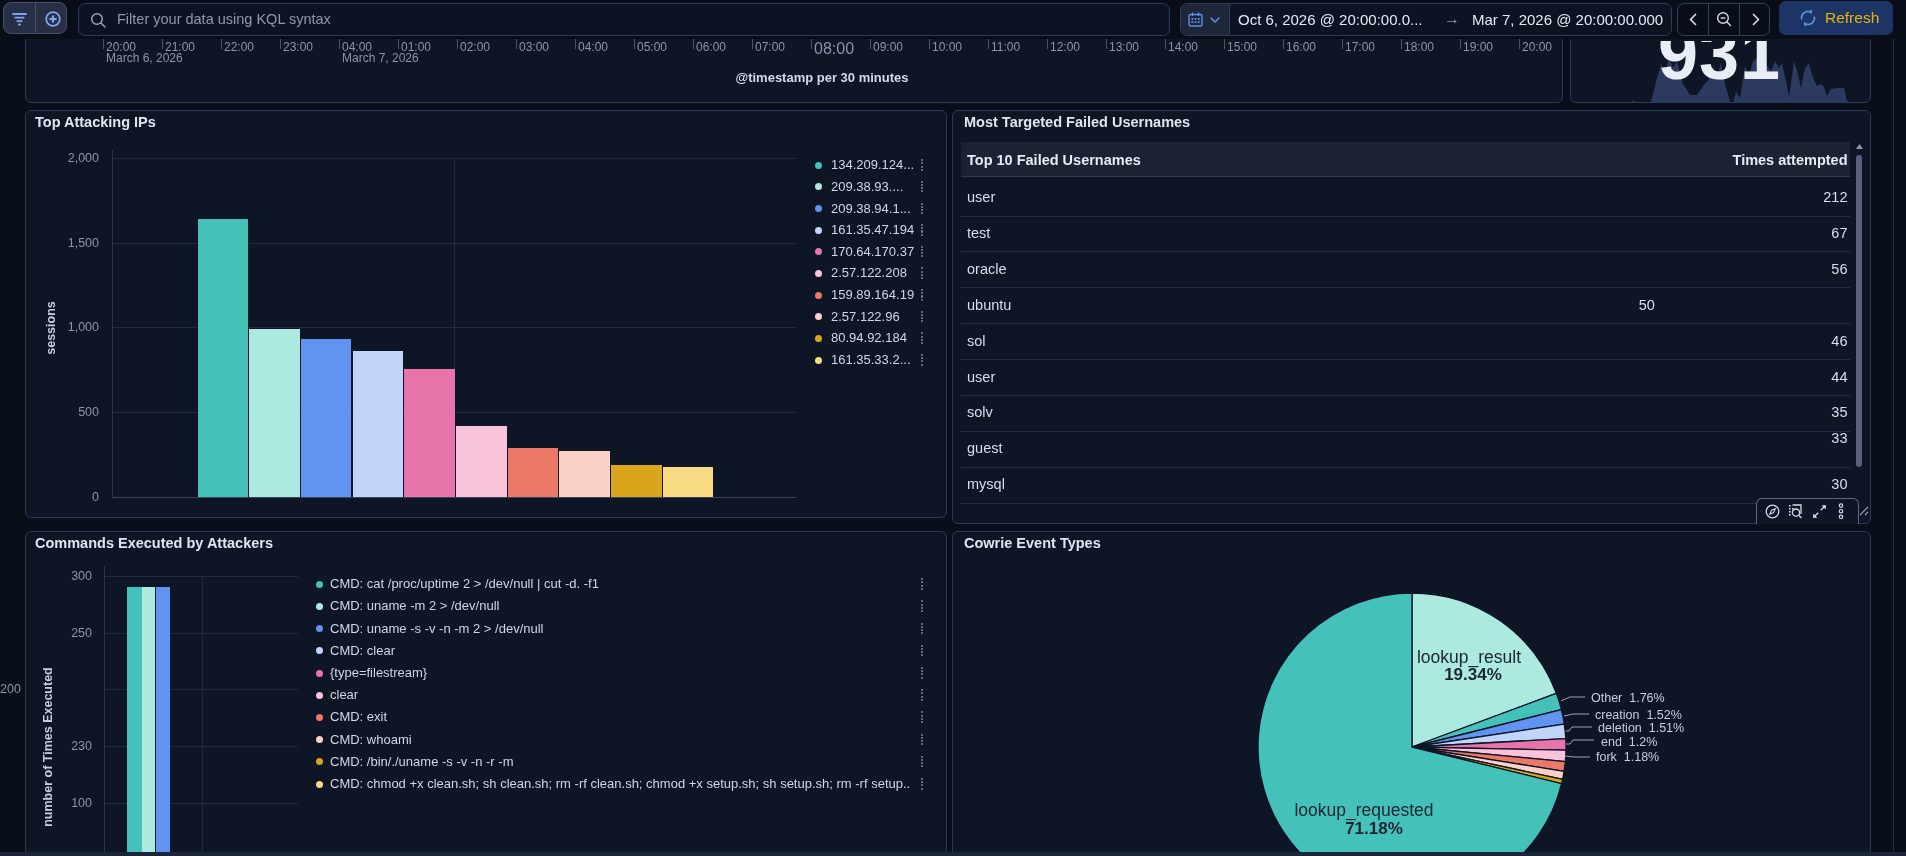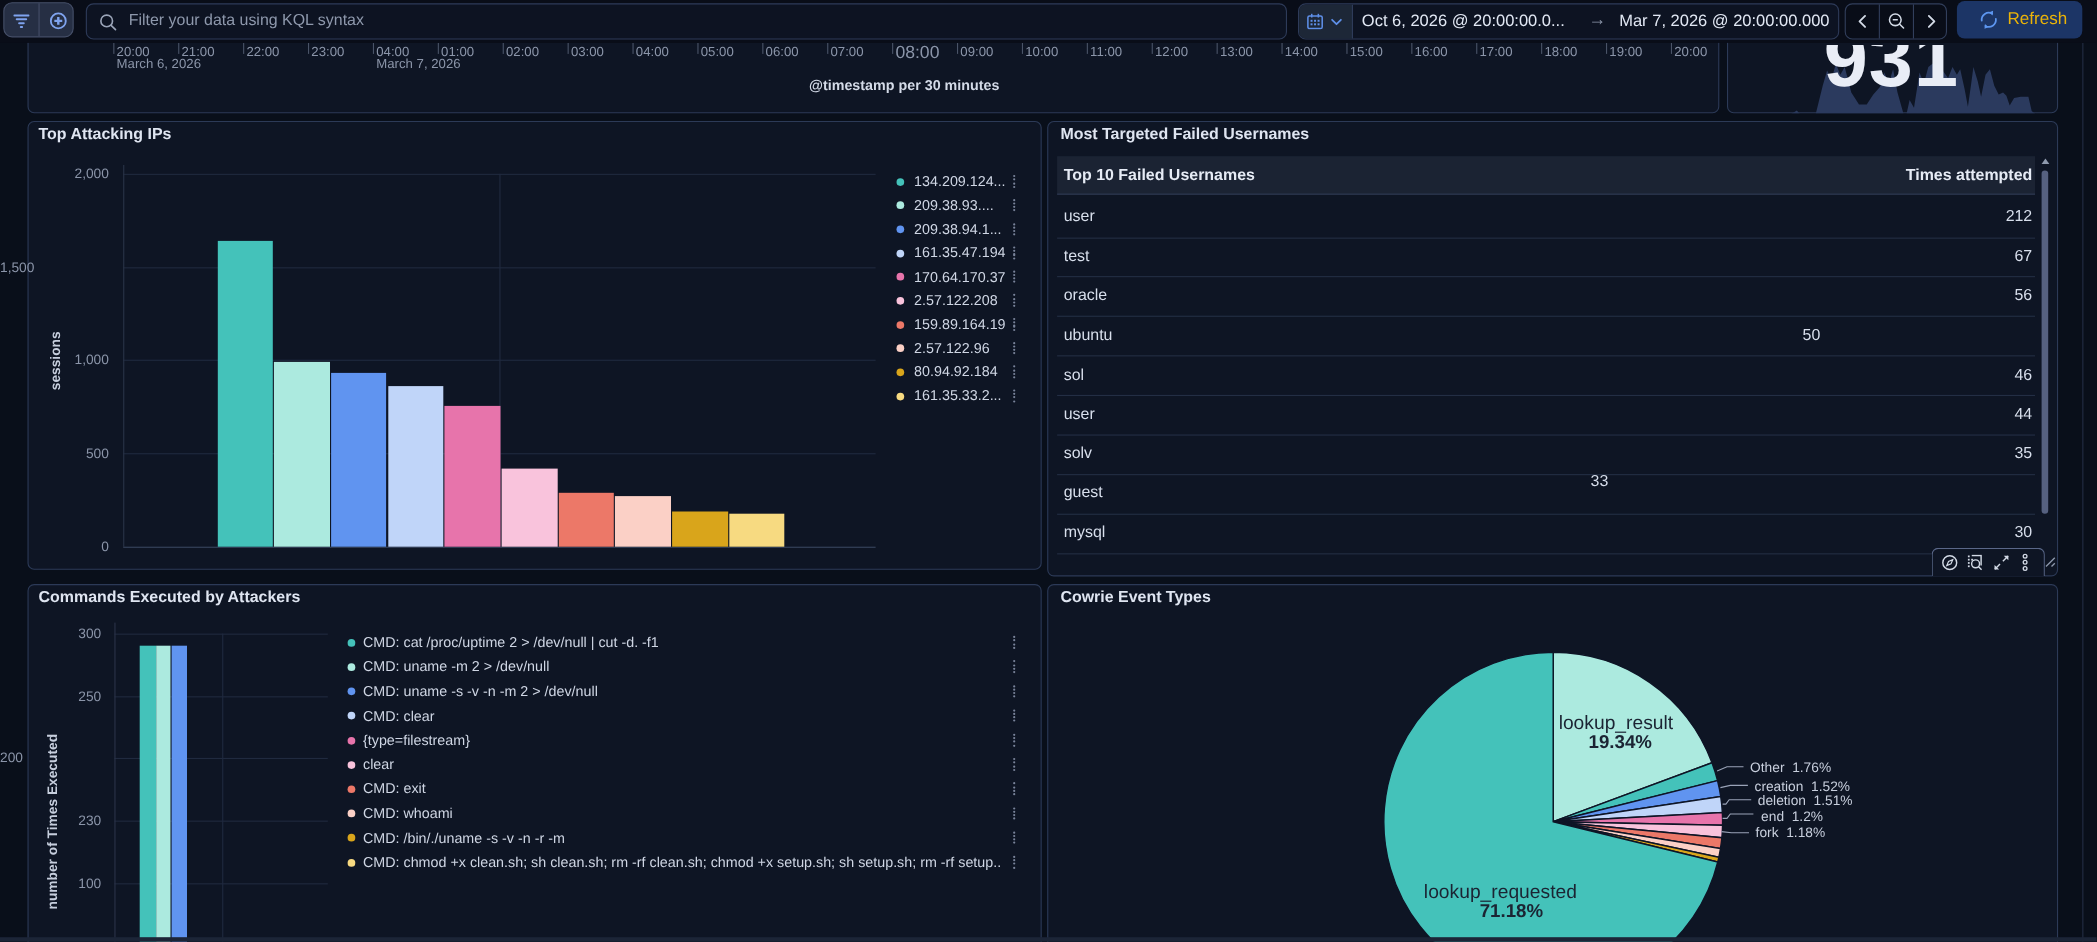--- a/index.html
+++ b/index.html
@@ -152,21 +152,21 @@
  <svg class="abs" style="left:0;top:0" width="299" height="67" viewBox="0 -3 299 67">
   <path d="M 46 68.3 L 46.0 68.3 L 62.5 58.5 L 71.0 68.3 L 78.0 68.3 L 86.0 36.0 L 90.0 22.0 L 94.0 30.0 L 98.0 16.0 L 102.0 26.0 L 106.0 19.0 L 112.0 42.0 L 119.0 53.0 L 126.0 53.0 L 132.0 44.0 L 138.0 37.0 L 142.0 24.0 L 146.0 34.0 L 150.0 21.0 L 154.0 42.0 L 161.0 67.0 L 165.0 49.0 L 169.0 56.0 L 174.0 24.0 L 178.0 34.0 L 182.0 19.0 L 187.0 15.0 L 191.0 34.0 L 195.0 22.0 L 200.0 29.0 L 204.0 19.0 L 208.0 26.0 L 211.0 21.0 L 215.0 39.0 L 218.0 55.0 L 221.0 34.0 L 223.0 19.0 L 227.0 32.0 L 230.0 46.0 L 234.0 26.0 L 238.0 21.0 L 242.0 36.0 L 246.0 44.0 L 250.0 42.0 L 253.0 45.0 L 256.0 54.0 L 260.0 47.0 L 266.0 46.0 L 273.0 46.0 L 276.0 59.0 L 281.0 63.0 L 285.0 67.0 L 288.0 68.3 L 288 68.3 Z" fill="#2B3A5E"></path>
  </svg>
 </div>
 <div class="abs" style="left:1571px;top:41px;width:299px;height:61px;overflow:hidden">
  <div class="abs" style="left:0;top:-23px;width:297px;text-align:center;font-weight:bold;font-size:72px;color:#E9EDF6;line-height:72px;letter-spacing:1px">931</div>
 </div>
 <div class="panel" style="left:25px;top:110px;width:922px;height:408px"></div>
 <div class="ptitle" style="left:35px;top:114px">Top Attacking IPs</div>
 <div class="axlab" style="left:0;top:151px;width:99px;text-align:right">2,000</div>
-<div class="axlab" style="left:0;top:236px;width:99px;">1,500</div>
+<div class="axlab" style="left:0;top:236px;width:99px;text-align:right">1,500</div>
 <div class="axlab" style="left:0;top:320px;width:99px;text-align:right">1,000</div>
 <div class="axlab" style="left:0;top:405px;width:99px;text-align:right">500</div>
 <div class="axlab" style="left:0;top:490px;width:99px;text-align:right">0</div>
 <div class="abs" style="left:26px;top:280px;font-size:12.5px;font-weight:bold;color:#C6CEDD;transform:rotate(-90deg);transform-origin:center;width:95px;text-align:center;left:3px;top:321px">sessions</div>
 <div class="grid" style="left:112px;top:158px;width:684px;height:1px"></div>
 <div class="grid" style="left:112px;top:243px;width:684px;height:1px"></div>
 <div class="grid" style="left:112px;top:327px;width:684px;height:1px"></div>
 <div class="grid" style="left:112px;top:412px;width:684px;height:1px"></div>
 <div class="grid" style="left:454px;top:158px;width:1px;height:339px"></div>
 <div class="grid" style="left:112px;top:150px;width:1px;height:347px;background:#2A3348"></div>
@@ -281,21 +281,21 @@
 <div class="trow" style="left:967px;top:332.6px">sol</div>
 <div class="trow" style="left:1446px;top:332.6px;width:401.5px;text-align:right">46</div>
 <div class="grid" style="left:961px;top:359.1px;width:889px;height:1px;background:#232E44"></div>
 <div class="trow" style="left:967px;top:368.5px">user</div>
 <div class="trow" style="left:1446px;top:368.5px;width:401.5px;text-align:right">44</div>
 <div class="grid" style="left:961px;top:395.0px;width:889px;height:1px;background:#232E44"></div>
 <div class="trow" style="left:967px;top:404.4px">solv</div>
 <div class="trow" style="left:1446px;top:404.4px;width:401.5px;text-align:right">35</div>
 <div class="grid" style="left:961px;top:430.9px;width:889px;height:1px;background:#232E44"></div>
 <div class="trow" style="left:967px;top:440.3px">guest</div>
-<div class="trow" style="left:1446px;top:430px;width:401.5px;text-align:left">33</div>
+<div class="trow" style="left:1446px;top:430px;width:401.5px;text-align:right">33</div>
 <div class="grid" style="left:961px;top:466.8px;width:889px;height:1px;background:#232E44"></div>
 <div class="trow" style="left:967px;top:476.2px">mysql</div>
 <div class="trow" style="left:1446px;top:476.2px;width:401.5px;text-align:right">30</div>
 <div class="grid" style="left:961px;top:502.7px;width:889px;height:1px;background:#232E44"></div>
 <div class="abs" style="left:1856px;top:155px;width:6px;height:312px;background:#566180;border-radius:3px"></div>
 <svg class="abs" style="left:1855px;top:143px" width="9" height="8" viewBox="0 0 9 8">
     <path d="M4.5 1 L8 6 L1 6 Z" fill="#8E99AD"></path>
   </svg>
 <svg class="abs" style="left:1856px;top:503px" width="14" height="14" viewBox="0 0 14 14">
 <g stroke="#8E99AD" stroke-width="1.2">

